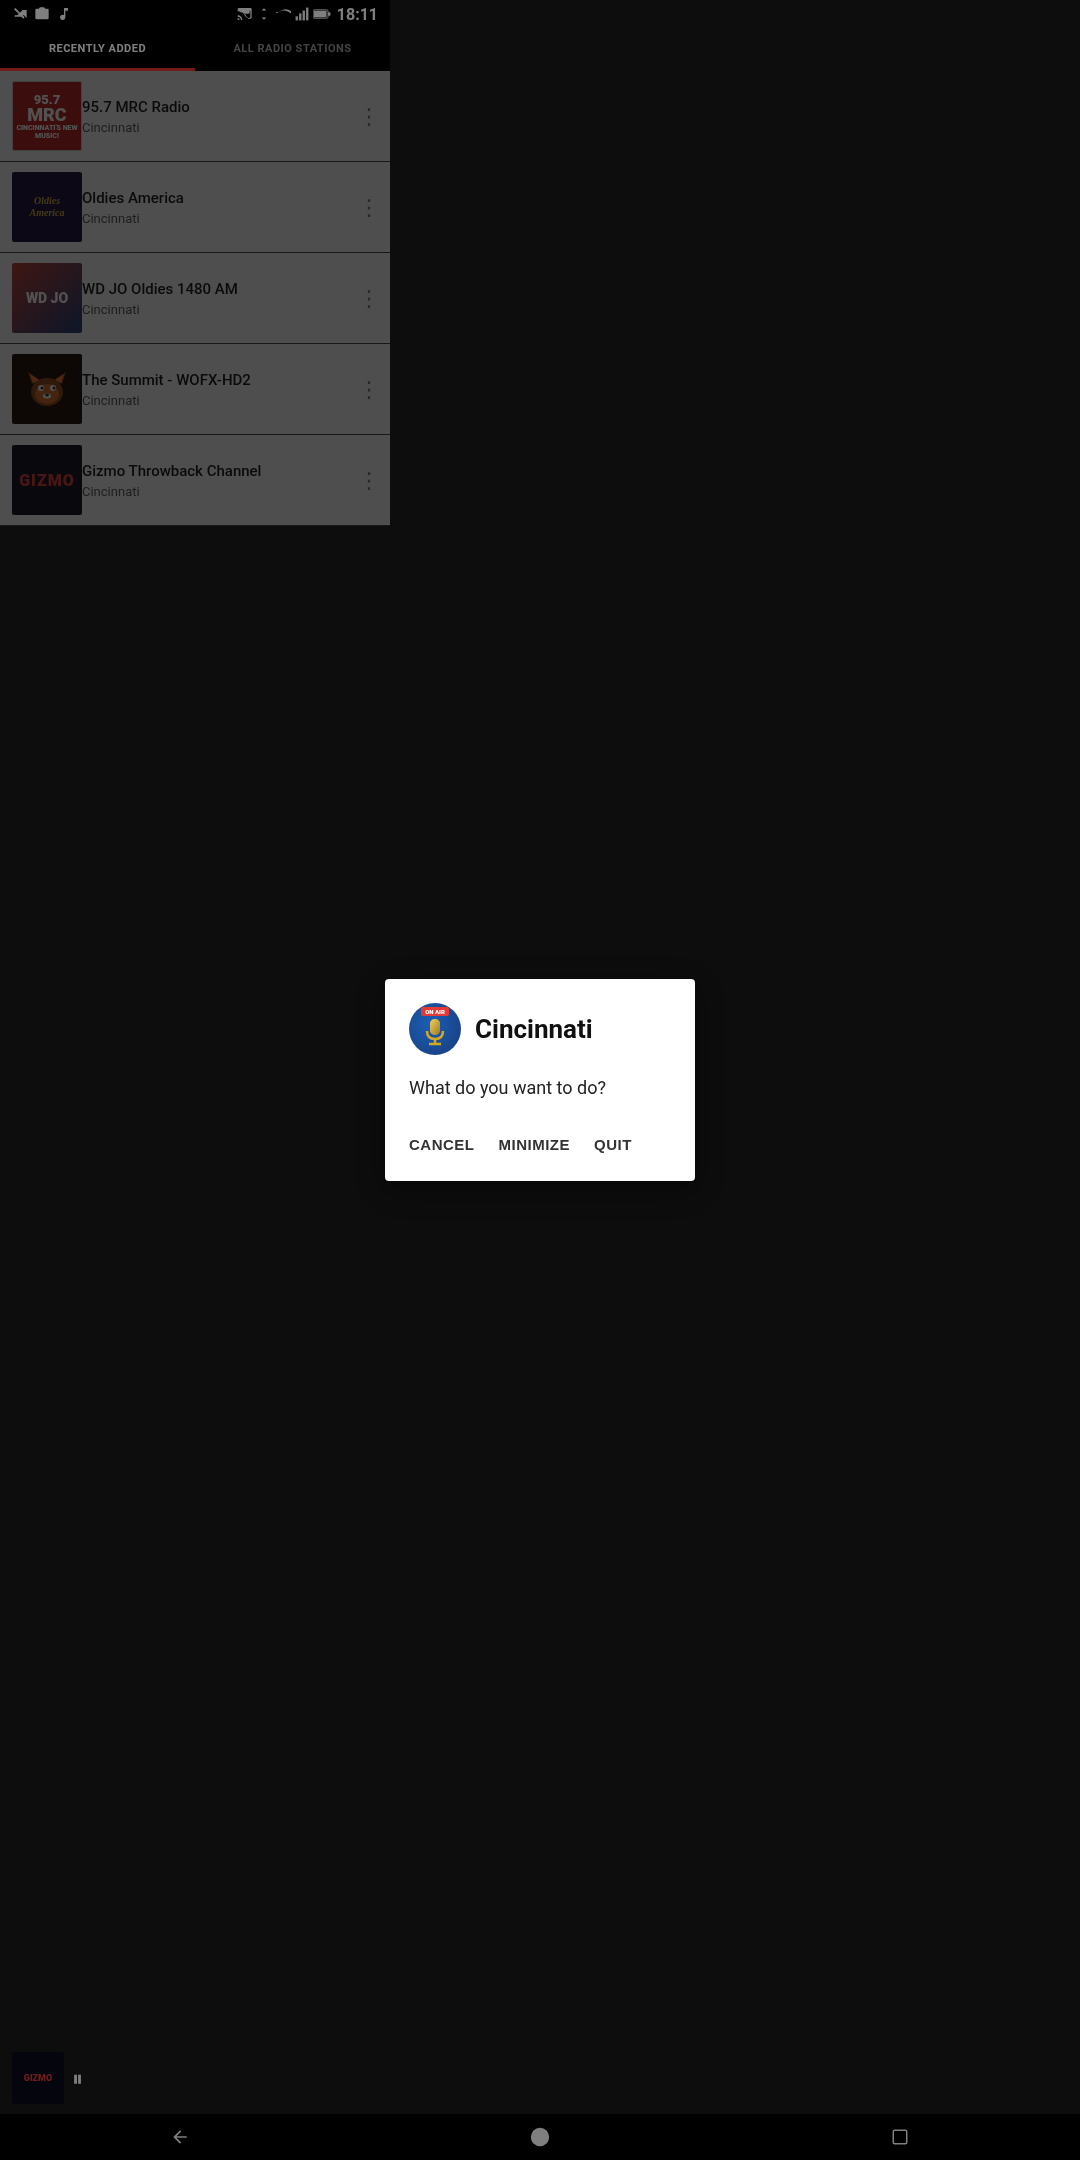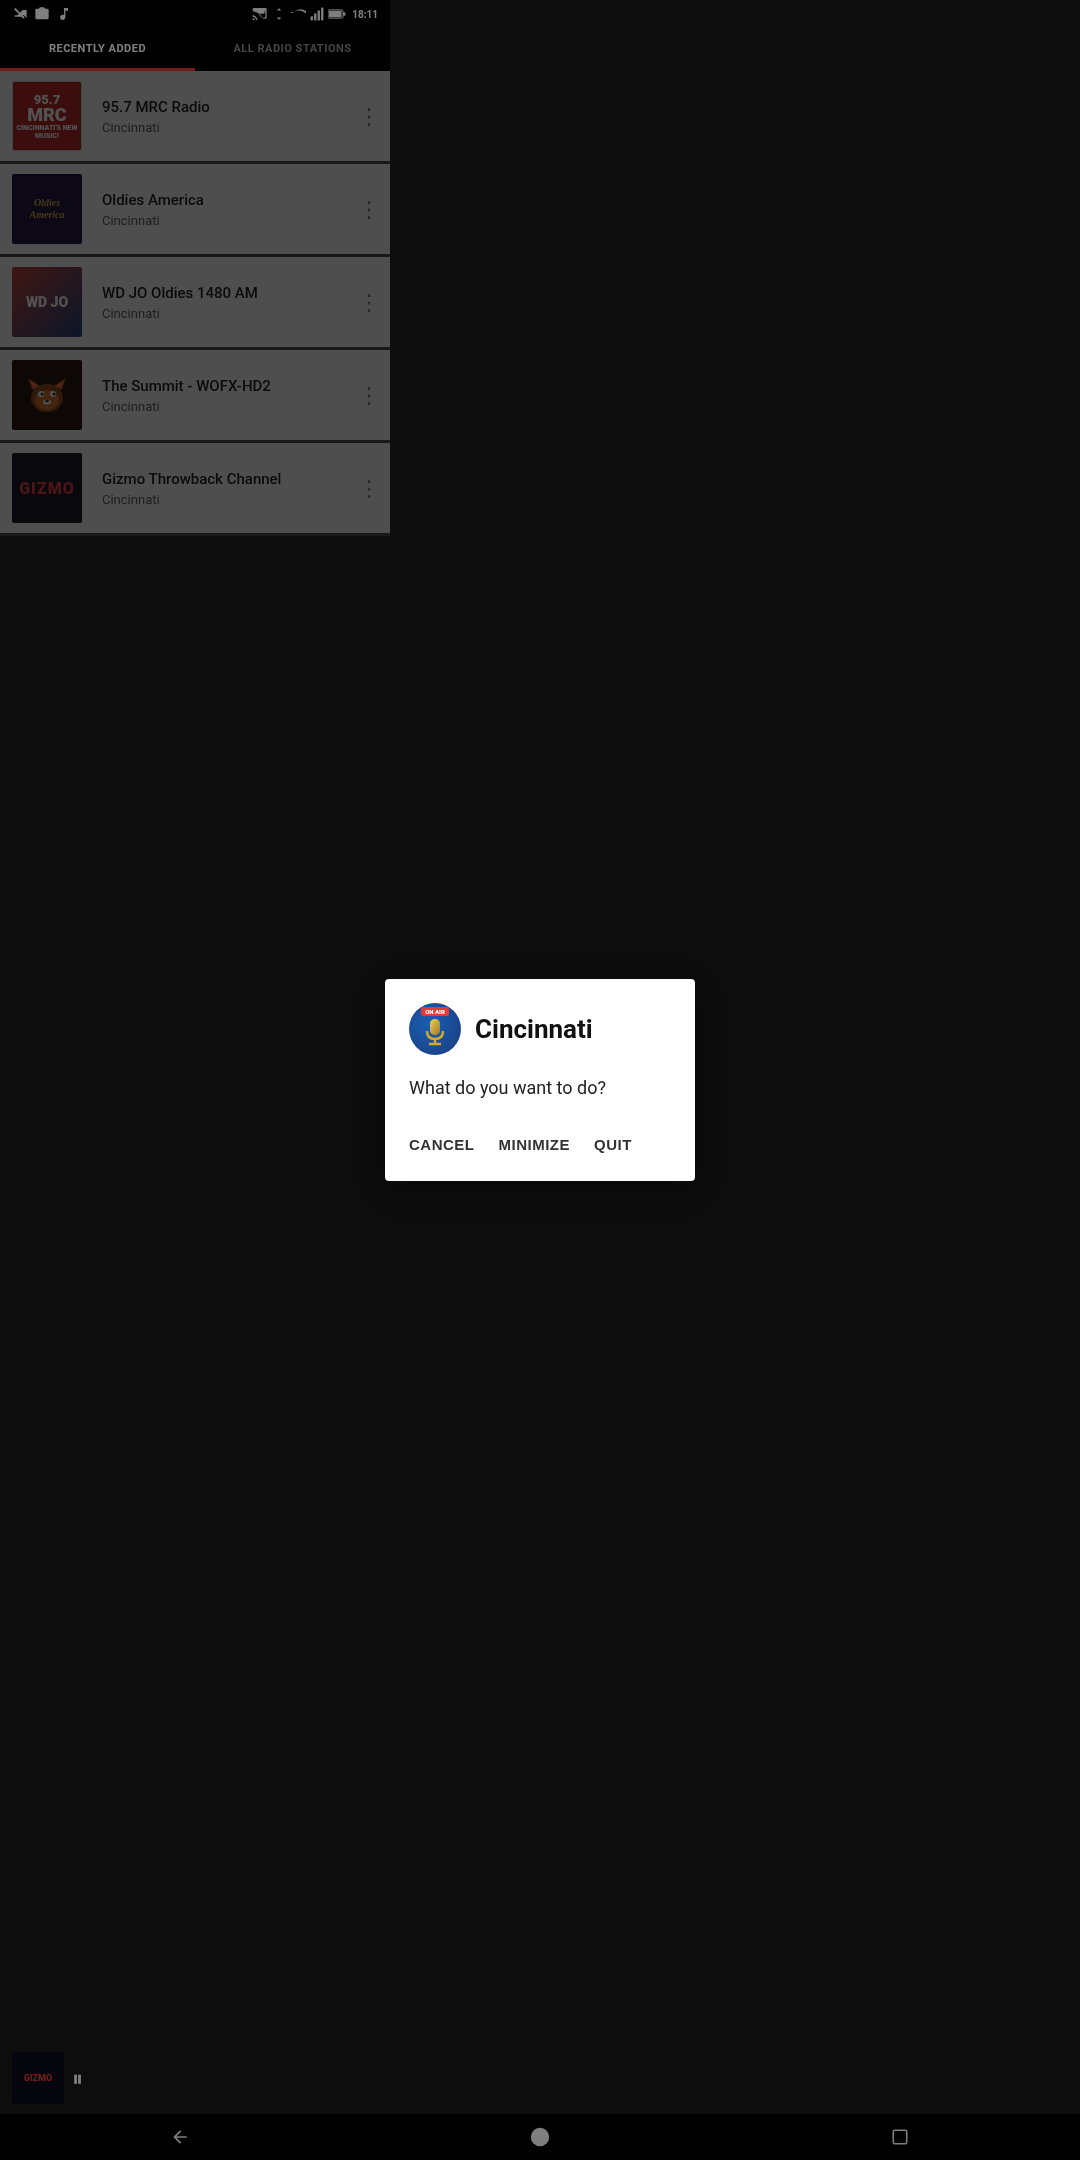--- a/index.html
+++ b/index.html
@@ -71,37 +71,37 @@
     }
 
     
     .radio-list {
       background: #e0e0e0;
     }
     .radio-item {
       display: flex;
       align-items: center;
       background: #f5f5f5;
-      border-bottom: 3px solid #404040;
+      border-bottom: 1px solid #404040;
       padding: 10px 12px;
       min-height: 90px;
     }
     .radio-thumb {
       width: 70px;
       height: 70px;
       border-radius: 2px;
       flex-shrink: 0;
       overflow: hidden;
       display: flex;
       align-items: center;
       justify-content: center;
     }
     .radio-info {
       flex: 1;
-      padding: 0 20px;
+      padding: 0 0;
     }
     .radio-name {
       font-size: 15px;
       font-weight: 500;
       color: #111;
       margin-bottom: 4px;
     }
     .radio-location {
       font-size: 13px;
       color: #555;
@@ -384,21 +384,21 @@
         <rect x="7" y="11" width="4" height="12" fill="white"></rect>
         <rect x="13" y="6" width="4" height="17" fill="white"></rect>
         <rect x="19" y="1" width="4" height="22" fill="white"></rect>
       </svg>
 
     <svg width="18" height="14" viewBox="0 0 30 16">
         <rect x="0" y="1" width="25" height="14" rx="2" fill="none" stroke="white" stroke-width="1.5"></rect>
         <rect x="25" y="5" width="4" height="6" rx="1" fill="white"></rect>
         <rect x="1.5" y="2.5" width="21" height="11" rx="1" fill="white"></rect>
       </svg>
-    <span style="font-size:10px;font-weight:700;color:#fff;margin-left:2px;">18:11</span>
+    <span style="font-size:16px;font-weight:700;color:#fff;margin-left:2px;">18:11</span>
   </div>
 </div>
 
 <div class="tab-bar">
   <div class="tab active">
     <span>RECENTLY ADDED</span>
   </div>
   <div class="tab">
     <span>ALL RADIO STATIONS</span>
   </div>

